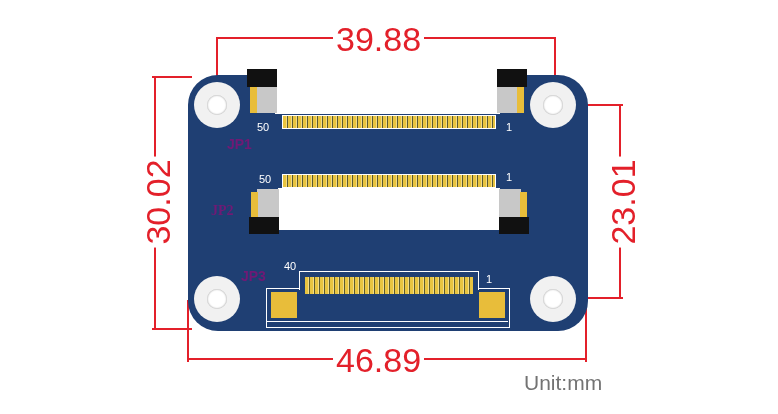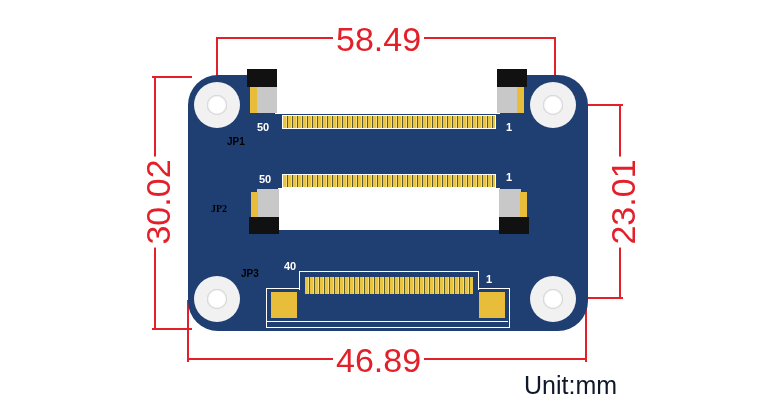--- a/index.html
+++ b/index.html
@@ -3,52 +3,52 @@
 <meta charset="utf-8">
 <style>
   html,body{margin:0;padding:0;background:#fff;}
   body{width:778px;height:414px;position:relative;overflow:hidden;font-family:"Liberation Sans",sans-serif;}
   .abs{position:absolute;}
   .dim{color:#e3202a;font-size:34px;line-height:1;background:#fff;padding:0 3px;}
   .rline{background:#e3202a;}
   .board{left:188px;top:75px;width:400px;height:256px;background:#1f3f73;border-radius:30px;}
   .hole{width:46px;height:46px;border-radius:50%;background:#f1f1f1;}
   .hole::after{content:"";position:absolute;left:13px;top:13px;width:20px;height:20px;border-radius:50%;background:#fff;box-shadow:inset 0 0 2px #888;}
-  .lbl{color:#000000;font-weight:bold;font-size:10px;line-height:1;}
-  .pin{color:#fff;font-weight:bold;font-size:11px;line-height:1;}
+  .lbl{color:#701a75;font-weight:bold;font-size:14px;line-height:1;}
+  .pin{color:#fff;font-weight:normal;font-size:11px;line-height:1;}
   .pins{background:repeating-linear-gradient(90deg,#e8c440 0 3px,#f3dc86 3px 4px,#5a5a30 4px 5px);border:1px solid #fff;}
   .white{background:#fff;}
   .blk{background:#111;}
   .gry{background:#c8c8c8;}
   .gold{background:#e8bd3a;}
 </style>
 </head>
 <body>
 
 <div class="abs rline" style="left:216px;top:37px;width:2px;height:45px;"></div>
 <div class="abs rline" style="left:554px;top:37px;width:2px;height:45px;"></div>
 <div class="abs rline" style="left:217px;top:37px;width:338px;height:2px;"></div>
-<div class="abs dim" style="left:333px;top:22px;">58.49</div>
+<div class="abs dim" style="left:333px;top:22px;">39.88</div>
 
 <div class="abs rline" style="left:152px;top:76px;width:40px;height:2px;"></div>
 <div class="abs rline" style="left:152px;top:328px;width:40px;height:2px;"></div>
 <div class="abs rline" style="left:154px;top:76px;width:2px;height:254px;"></div>
 <div class="abs dim" style="left:112px;top:185px;transform:rotate(-90deg);">30.02</div>
 
 <div class="abs rline" style="left:585px;top:104px;width:38px;height:2px;"></div>
 <div class="abs rline" style="left:585px;top:297px;width:38px;height:2px;"></div>
 <div class="abs rline" style="left:619px;top:104px;width:2px;height:194px;"></div>
 <div class="abs dim" style="left:577px;top:185px;transform:rotate(-90deg);">23.01</div>
 
 <div class="abs rline" style="left:187px;top:300px;width:2px;height:62px;"></div>
 <div class="abs rline" style="left:585px;top:300px;width:2px;height:62px;"></div>
 <div class="abs rline" style="left:188px;top:358px;width:398px;height:2px;"></div>
 <div class="abs dim" style="left:333px;top:343px;">46.89</div>
 
-<div class="abs" style="left:524px;top:371px;color:#0f172a;font-size:25px;">Unit:mm</div>
+<div class="abs" style="left:524px;top:371px;color:#737373;font-size:21px;">Unit:mm</div>
 
 <div class="abs board"></div>
 
 <div class="abs hole" style="left:194px;top:82px;"></div>
 <div class="abs hole" style="left:530px;top:82px;"></div>
 <div class="abs hole" style="left:194px;top:276px;"></div>
 <div class="abs hole" style="left:530px;top:276px;"></div>
 
 <div class="abs white" style="left:275px;top:72px;width:225px;height:42px;"></div>
 <div class="abs blk" style="left:247px;top:69px;width:30px;height:18px;"></div>

